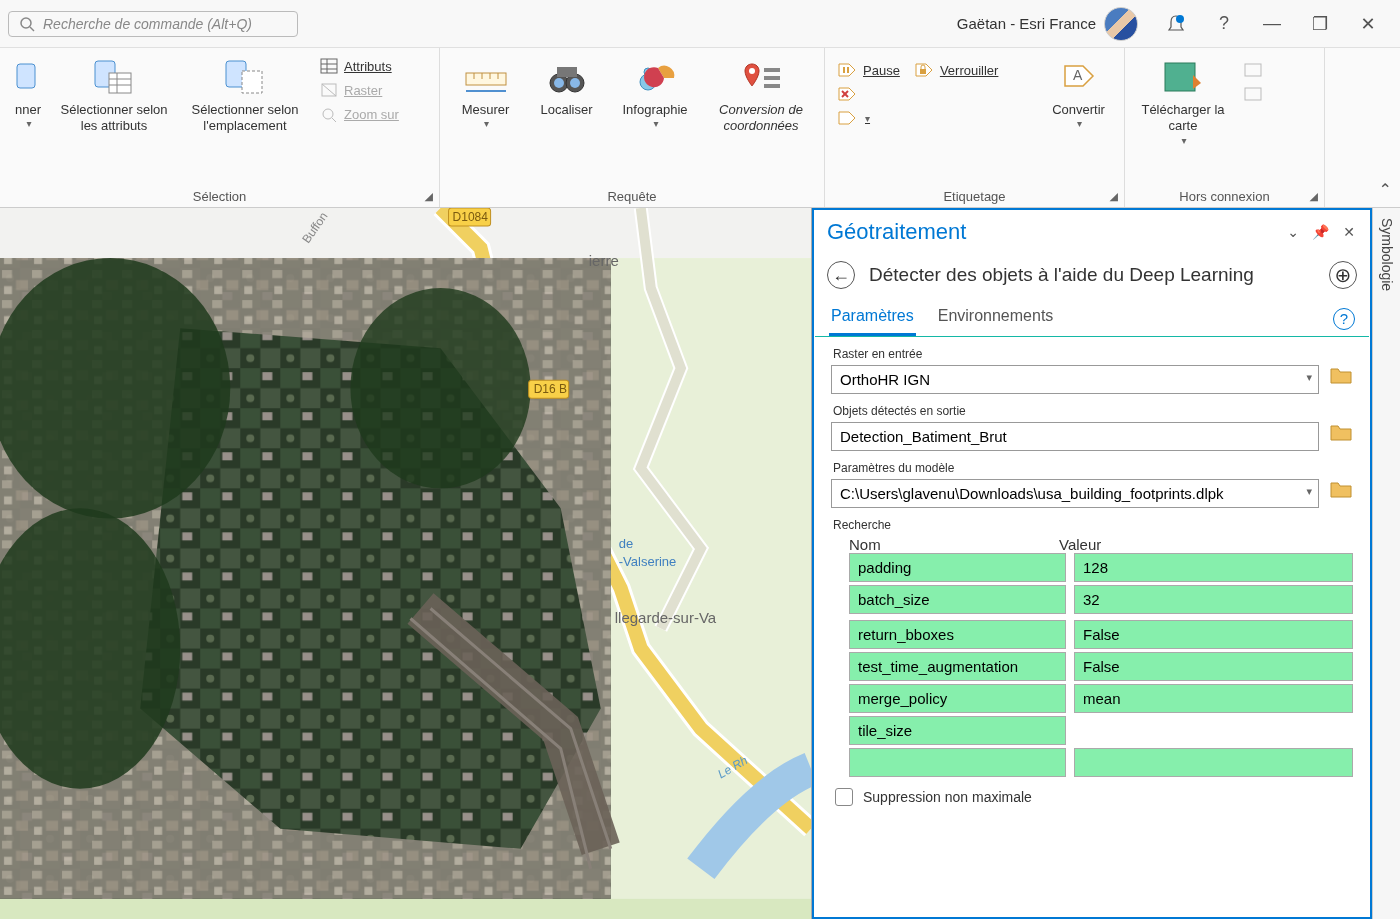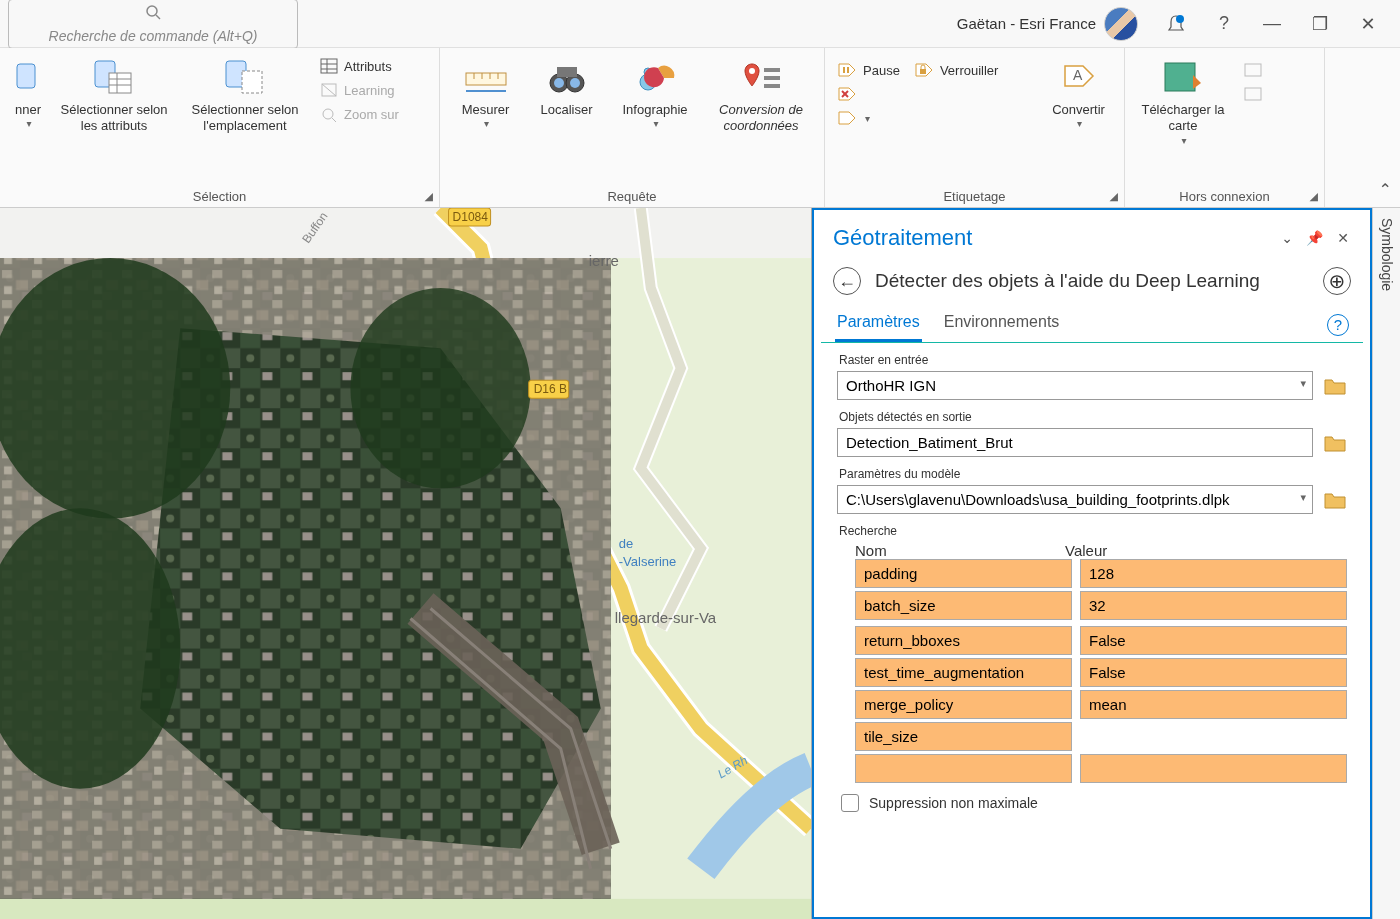--- a/index.html
+++ b/index.html
@@ -1,70 +1,70 @@
 <!DOCTYPE html>
 <html><head>
 <meta charset="utf-8">
 <style>
 * { box-sizing: border-box; margin: 0; padding: 0; font-family: "Segoe UI", Arial, sans-serif; }
 body { background: #f8f8f8; width: 1400px; height: 919px; overflow: hidden; font-size: 14px; color: #333; }
 
 
 .titlebar { height: 48px; display: flex; align-items: center; padding: 0 8px; background: #f8f8f8; border-bottom: 1px solid #e0e0e0; }
-.search-cmd { display: flex; align-items: center; gap: 8px; border: 1px solid #bbb; border-radius: 4px; padding: 4px 10px; width: 290px; color: #888; font-style: italic; flex-direction: column; }
+.search-cmd { display: flex; align-items: center; gap: 8px; border: 1px solid #bbb; border-radius: 4px; padding: 4px 10px; width: 290px; color: #888; font-style: italic; }
 .titlebar .spacer { flex: 1; }
 .user-label { margin-right: 8px; font-size: 15px; }
 .avatar { width: 34px; height: 34px; border-radius: 50%; background: linear-gradient(135deg, #4a7cc0 40%, #e8c8a8 40%, #e8c8a8 60%, #2850a0 60%); margin-right: 14px; border: 1px solid #ccc; }
 .title-btn { width: 40px; height: 40px; display: flex; align-items: center; justify-content: center; font-size: 18px; color: #555; cursor: pointer; margin: 0 4px; }
 
 
 .ribbon { height: 160px; background: #fafafa; display: flex; border-bottom: 1px solid #ccc; position: relative; }
 .rgroup { border-right: 1px solid #ddd; display: flex; flex-direction: column; position: relative; padding: 6px 8px 0 8px; }
 .rgroup-body { flex: 1; display: flex; align-items: flex-start; gap: 6px; }
 .rgroup-label { text-align: center; font-size: 13px; color: #555; padding: 3px 0; }
 .rgroup-arrow { position: absolute; right: 6px; bottom: 4px; font-size: 11px; color: #666; }
 .big-btn { width: 90px; display: flex; flex-direction: column; align-items: center; padding: 4px 2px; text-align: center; font-size: 13px; line-height: 1.25; cursor: pointer; }
 .big-btn .icon-box { width: 48px; height: 40px; margin-bottom: 4px; display:flex; align-items:center; justify-content:center;}
 .small-col { display: flex; flex-direction: column; gap: 4px; padding-top: 2px; }
-.small-btn { display: flex; align-items: center; gap: 6px; font-size: 13px; padding: 2px 4px; color: #333; cursor: pointer; }
+.small-btn { display: flex; align-items: center; gap: 6px; font-size: 13px; padding: 2px 4px; color: #333; cursor: pointer; text-decoration: underline; }
 .small-btn.disabled { color: #aaa; }
 .chev { font-size: 10px; margin-left: 2px; color: #666; }
 .ribbon-expand { position: absolute; right: 8px; bottom: 8px; font-size: 16px; color: #555; cursor:pointer;}
 
 
 .content { display: flex; height: calc(919px - 48px - 160px); }
 .map-area { flex: 1; position: relative; background: #d8e8c0; overflow: hidden; border-right: 1px solid #aaa;}
 .map-dropdown { position: absolute; top: 0; left: 0; right: 0; height: 24px; background: #f6f6f6; border-bottom: 1px solid #ccc; display:flex; justify-content:flex-end; align-items:center; padding-right:14px; }
 .map-svg { position:absolute; inset:0; }
 
-.pane { width: 560px; background: #fff; border: 2px solid #0078d4; border-top: 2px solid #0078d4; display: flex; flex-direction: column; padding: 7px; }
+.pane { width: 560px; background: #fff; border: 2px solid #0078d4; border-top: 2px solid #0078d4; display: flex; flex-direction: column; padding: 1px; }
 .pane-title-row { display:flex; align-items:center; padding: 8px 10px 6px 12px; gap: 8px; }
 .pane-title { color: #0078d4; font-size: 22px; flex: 1; }
 .pane-ctrl { width:20px; height:20px; display:flex; align-items:center; justify-content:center; font-size:14px; color:#555; cursor:pointer;}
 .tool-row { display:flex; align-items:center; padding: 10px 12px 8px 12px; gap:14px; }
 .back-circle { width:28px; height:28px; border:1.5px solid #555; border-radius:50%; display:flex; align-items:center; justify-content:center; font-size:18px; cursor:pointer;}
 .tool-name { font-size: 19px; flex:1; }
 .plus-circle { width:28px; height:28px; border:1.5px solid #555; border-radius:50%; display:flex; align-items:center; justify-content:center; font-size:20px; cursor:pointer;}
 .tabs { display:flex; gap: 20px; padding: 4px 14px 0 14px; border-bottom: 1px solid #14b8a6; align-items:center;}
 .tab { padding: 6px 2px 8px 2px; font-size:16px; color:#555; cursor:pointer; border-bottom: 3px solid transparent;}
 .tab.active { color:#0078d4; border-bottom-color:#0078d4; font-weight:500;}
 .help-q { margin-left:auto; width:22px; height:22px; border:1.5px solid #0078d4; border-radius:50%; color:#0078d4; display:flex; align-items:center; justify-content:center; font-size:15px; cursor:pointer;}
 
 .form { padding: 10px 16px; overflow:auto; flex:1;}
 .field { margin-bottom: 10px; }
 .flabel { font-size: 12px; margin-bottom: 4px; padding-left: 2px;}
-.frow { display:flex; gap:10px; align-items:center;}
+.frow { display:flex; gap:10px; }
 .finput { flex:1; border:1px solid #999; padding: 5px 8px; font-size:15px; background:#fff; min-width:0;}
 .select-arrow { padding: 5px 6px; border:1px solid #999; border-left:none; font-size:11px; color:#666; cursor:pointer;}
 .folder-icon { width:24px; height:20px; color:#d9a040;}
 .args-head { display:flex; font-size:15px; margin-top:4px;}
 .args-head .c1 { flex:0 0 228px; padding-left:18px;}
 .args-head .c2 { flex:1;}
 .arg-row { display:flex; gap:8px; margin-bottom:3px; padding-left:18px;}
-.arg-cell { border:1px solid #aaa; padding:5px 8px; font-size:15px; background:#fdba74;}
+.arg-cell { border:1px solid #aaa; padding:5px 8px; font-size:15px; background:#86efac;}
 .arg-cell.c1 { flex:0 0 210px;}
 .arg-cell.c2 { flex:1;}
 .checkbox-row { display:flex; align-items:center; gap:10px; padding:8px 4px;}
 .chk { width:18px; height:18px; border:1.5px solid #888; border-radius:3px; cursor:pointer;}
 
 .side-tab { width: 28px; background:#f6f6f6; border-left:1px solid #ccc; display:flex; align-items:flex-start; justify-content:center; padding-top:10px;}
 .side-tab span { writing-mode: vertical-rl; font-size:14px; color:#444;}
 
 svg { display:block; }
 </style>
@@ -136,21 +136,21 @@
               <line x1="1" y1="11" x2="17" y2="11" stroke="#666"></line>
               <line x1="7" y1="1" x2="7" y2="15" stroke="#666"></line>
             </svg>
             <span>Attributs</span>
           </div>
         <div class="small-btn disabled">
             <svg width="18" height="16">
               <rect x="2" y="2" width="14" height="12" fill="none" stroke="#bbb"></rect>
               <line x1="2" y1="2" x2="16" y2="14" stroke="#bbb"></line>
             </svg>
-            <span>Learning</span>
+            <span>Raster</span>
           </div>
         <div class="small-btn disabled">
             <svg width="18" height="16">
               <circle cx="8" cy="8" r="5" fill="none" stroke="#bbb"></circle>
               <line x1="12" y1="12" x2="16" y2="16" stroke="#bbb"></line>
             </svg>
             <span>Zoom sur</span>
           </div>
       </div>
     </div>

